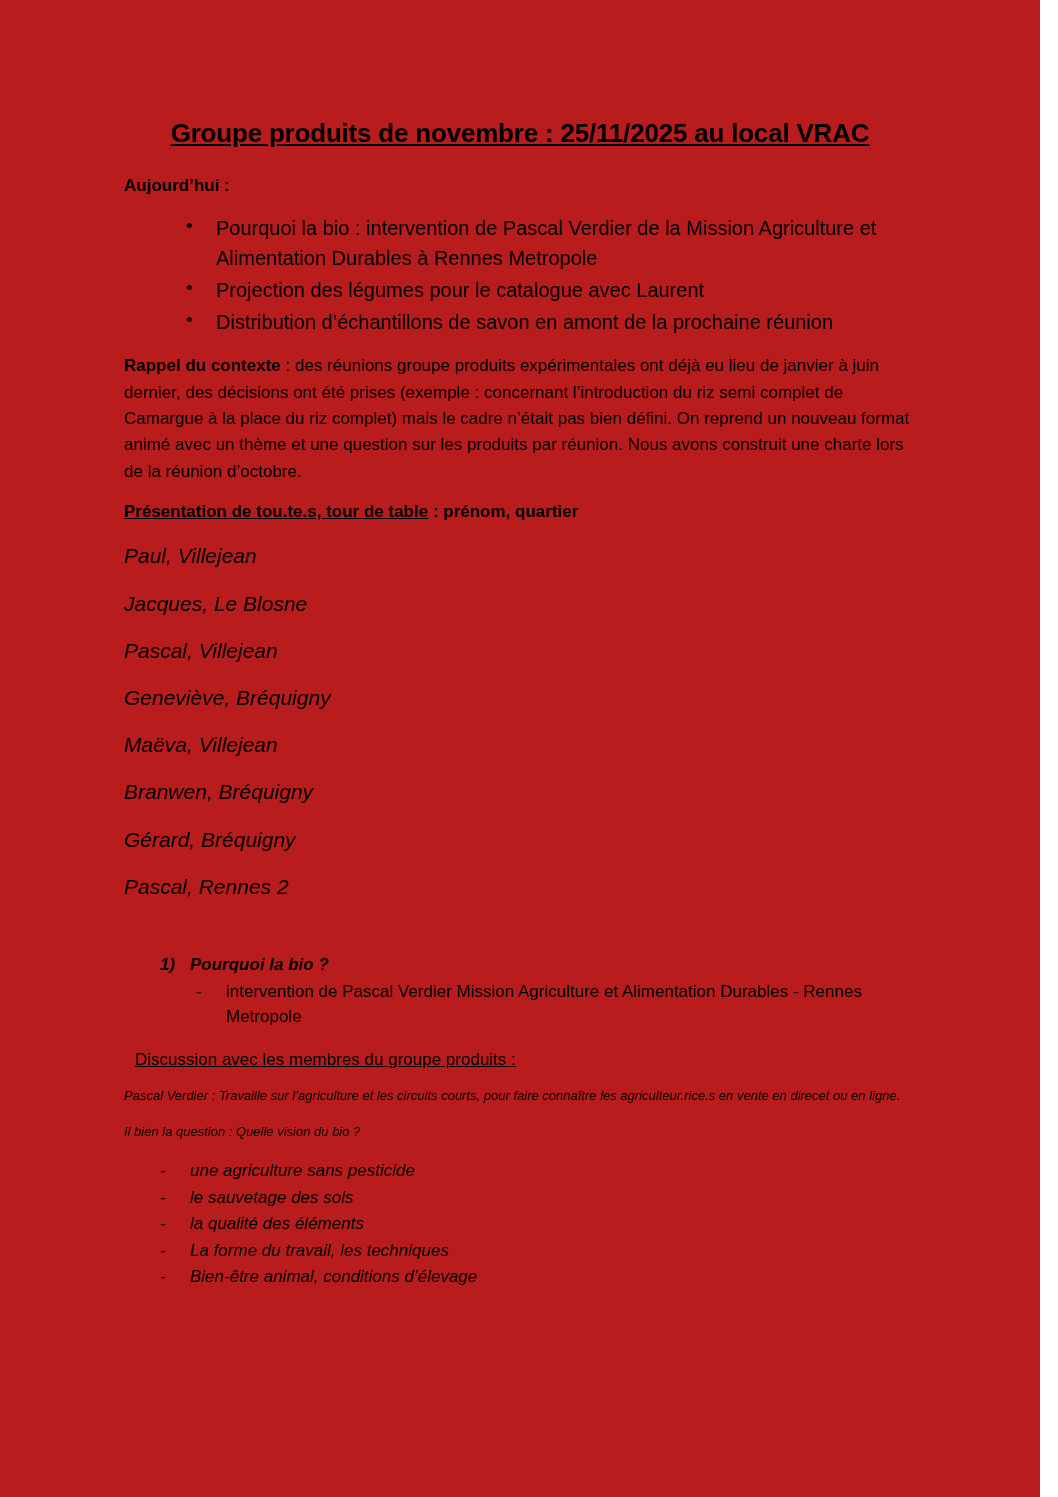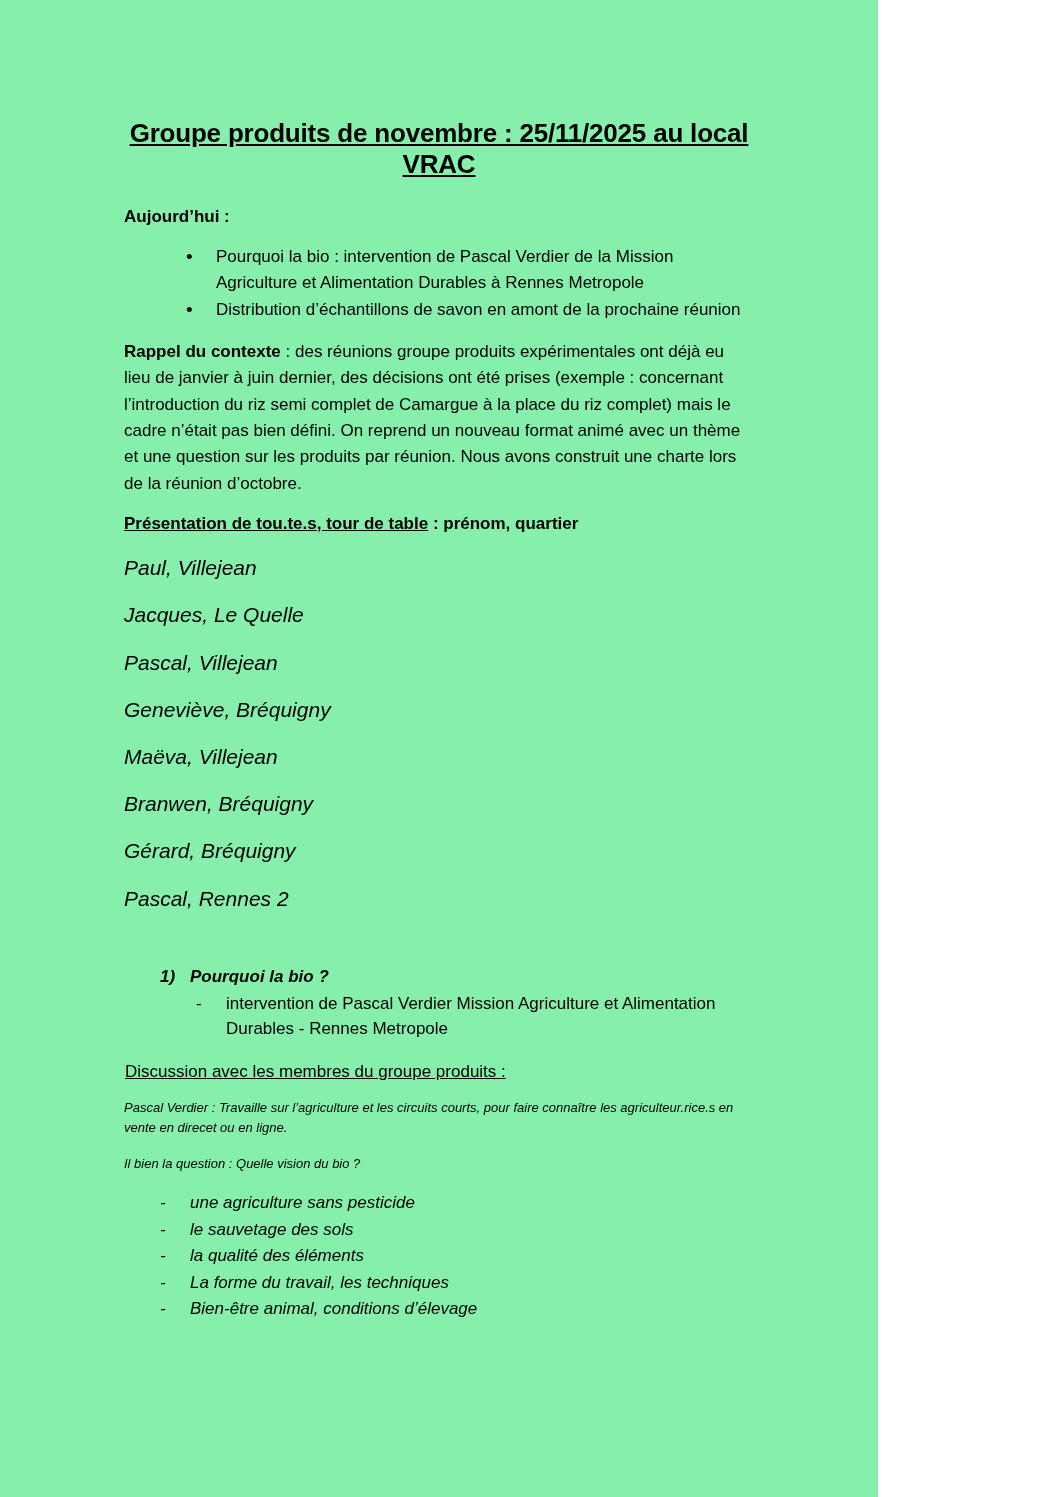--- a/index.html
+++ b/index.html
@@ -5,25 +5,25 @@
   html, body {
     margin: 0;
     padding: 0;
     background: #ffffff;
   }
   body {
     font-family: "Liberation Sans", sans-serif;
     color: #000000;
   }
   .page {
-    width: 878px;
+    width: 1040px;
     height: 1497px;
     box-sizing: border-box;
     padding: 118px 124px 40px 124px;
-    background: #86efac;
+    background: #b91c1c;
     position: relative;
     overflow: hidden;
   }
   .doc-title {
     text-align: center;
     font-size: 26px;
     font-weight: bold;
     text-decoration: underline;
     margin: 0 0 24px 0;
     letter-spacing: -0.2px;
@@ -43,21 +43,21 @@
   }
   .underline-plain {
     text-decoration: underline;
   }
   ul.bullets {
     margin: 4px 0 16px 0;
     padding-left: 62px;
     list-style: none;
   }
   ul.bullets > li {
-    font-size: 17px;
+    font-size: 20px;
     line-height: 1.5;
     margin-bottom: 2px;
     position: relative;
     padding-left: 30px;
   }
   ul.bullets > li::before {
     content: "\2022";
     position: absolute;
     left: 0;
     top: -1px;
@@ -108,50 +108,51 @@
     top: 0;
   }
   .dash-list.italic > li {
     font-style: italic;
   }
   .dash-list.indent-more {
     padding-left: 36px;
   }
   .section-underlined {
     font-size: 17px;
-    margin: 20px 0 16px 1px;
+    margin: 20px 0 16px 11px;
   }
   .italic-para {
     font-style: italic;
     font-size: 13px;
     line-height: 1.55;
     margin: 0 0 16px 0;
   }
 </style>
 </head>
 <body>
 
 <div class="page">
 
   <h1 class="doc-title">Groupe produits de novembre : 25/11/2025 au local VRAC</h1>
 
   <p class="para lead-bold">Aujourd’hui :</p>
 
   <ul class="bullets">
     <li>Pourquoi la bio : intervention de Pascal Verdier de la Mission Agriculture et Alimentation Durables à Rennes Metropole</li>
+    <li>Projection des légumes pour le catalogue avec Laurent</li>
     <li>Distribution d’échantillons de savon en amont de la prochaine réunion</li>
   </ul>
 
   <p class="para"><span class="lead-bold">Rappel du contexte</span><span> : des réunions groupe produits expérimentales ont déjà eu lieu de janvier à juin dernier, des décisions ont été prises (exemple : concernant l’introduction du riz semi complet de Camargue à la place du riz complet) mais le cadre n’était pas bien défini. On reprend un nouveau format animé avec un thème et une question sur les produits par réunion. Nous avons construit une charte lors de la réunion d’octobre.</span></p>
 
   <p class="para"><span class="underline-bold">Présentation de tou.te.s, tour de table</span><span class="lead-bold"> : prénom, quartier</span></p>
 
   <div class="names">
     <p class="name-line">Paul, Villejean</p>
-    <p class="name-line">Jacques, Le Quelle</p>
+    <p class="name-line">Jacques, Le Blosne</p>
     <p class="name-line">Pascal, Villejean</p>
     <p class="name-line">Geneviève, Bréquigny</p>
     <p class="name-line">Maëva, Villejean</p>
     <p class="name-line">Branwen, Bréquigny</p>
     <p class="name-line">Gérard, Bréquigny</p>
     <p class="name-line">Pascal, Rennes 2</p>
   </div>
 
   <div class="numbered">
     <div class="num-item">

